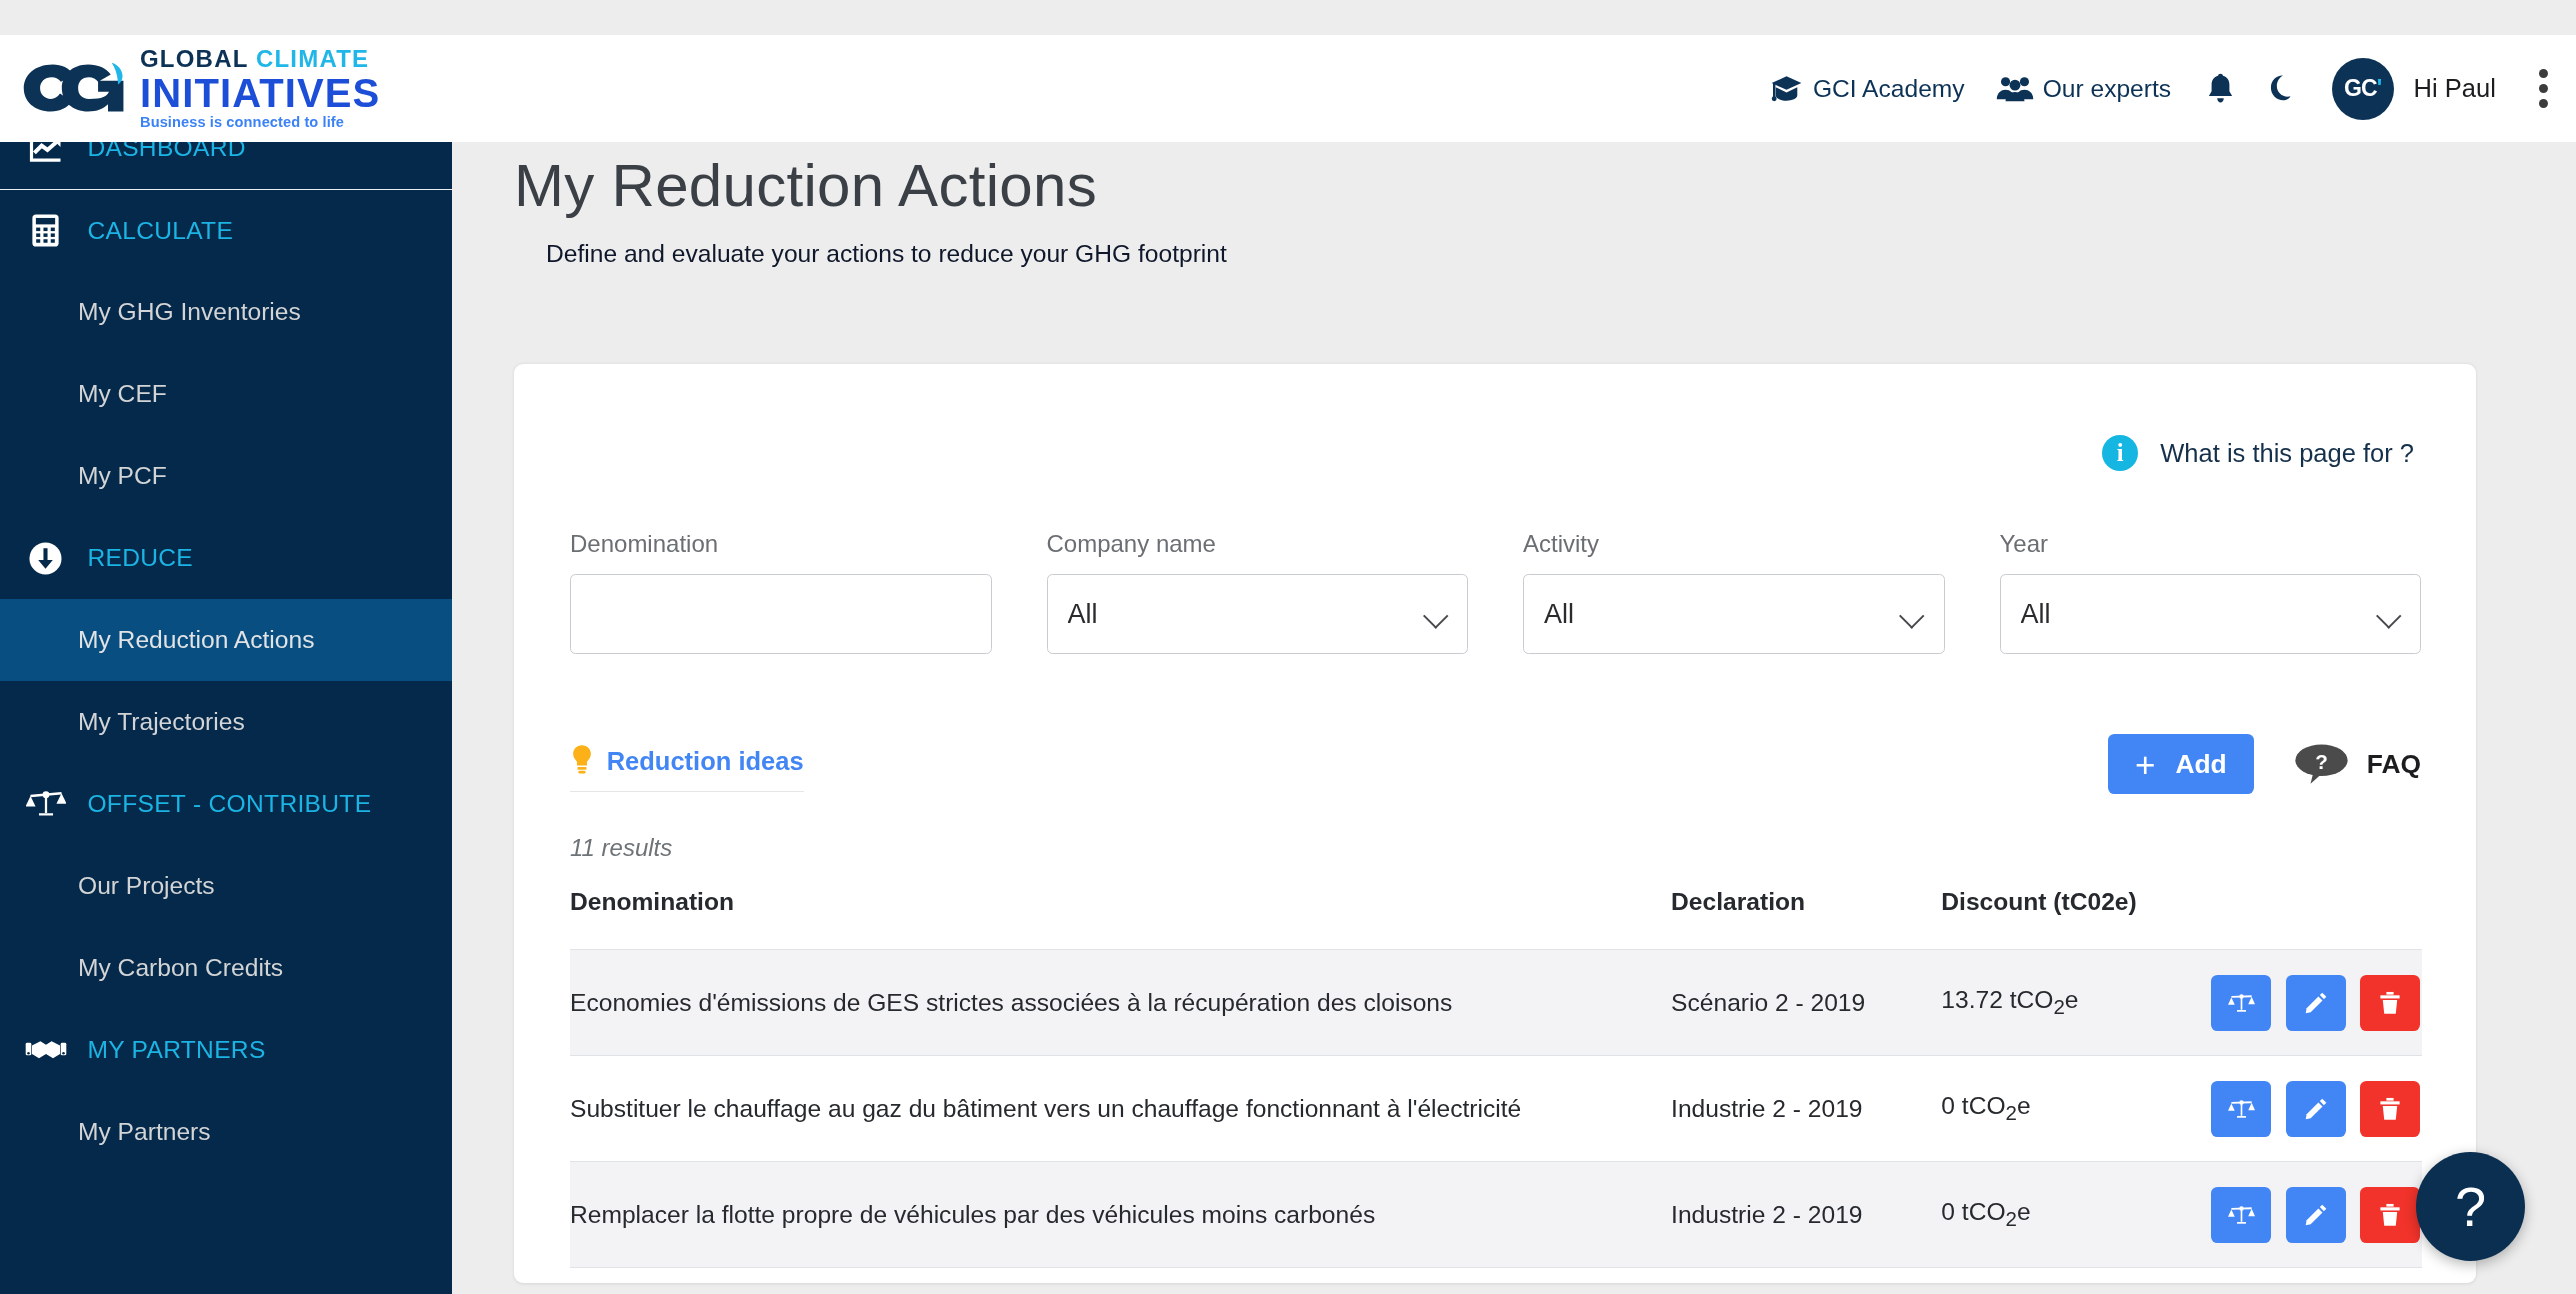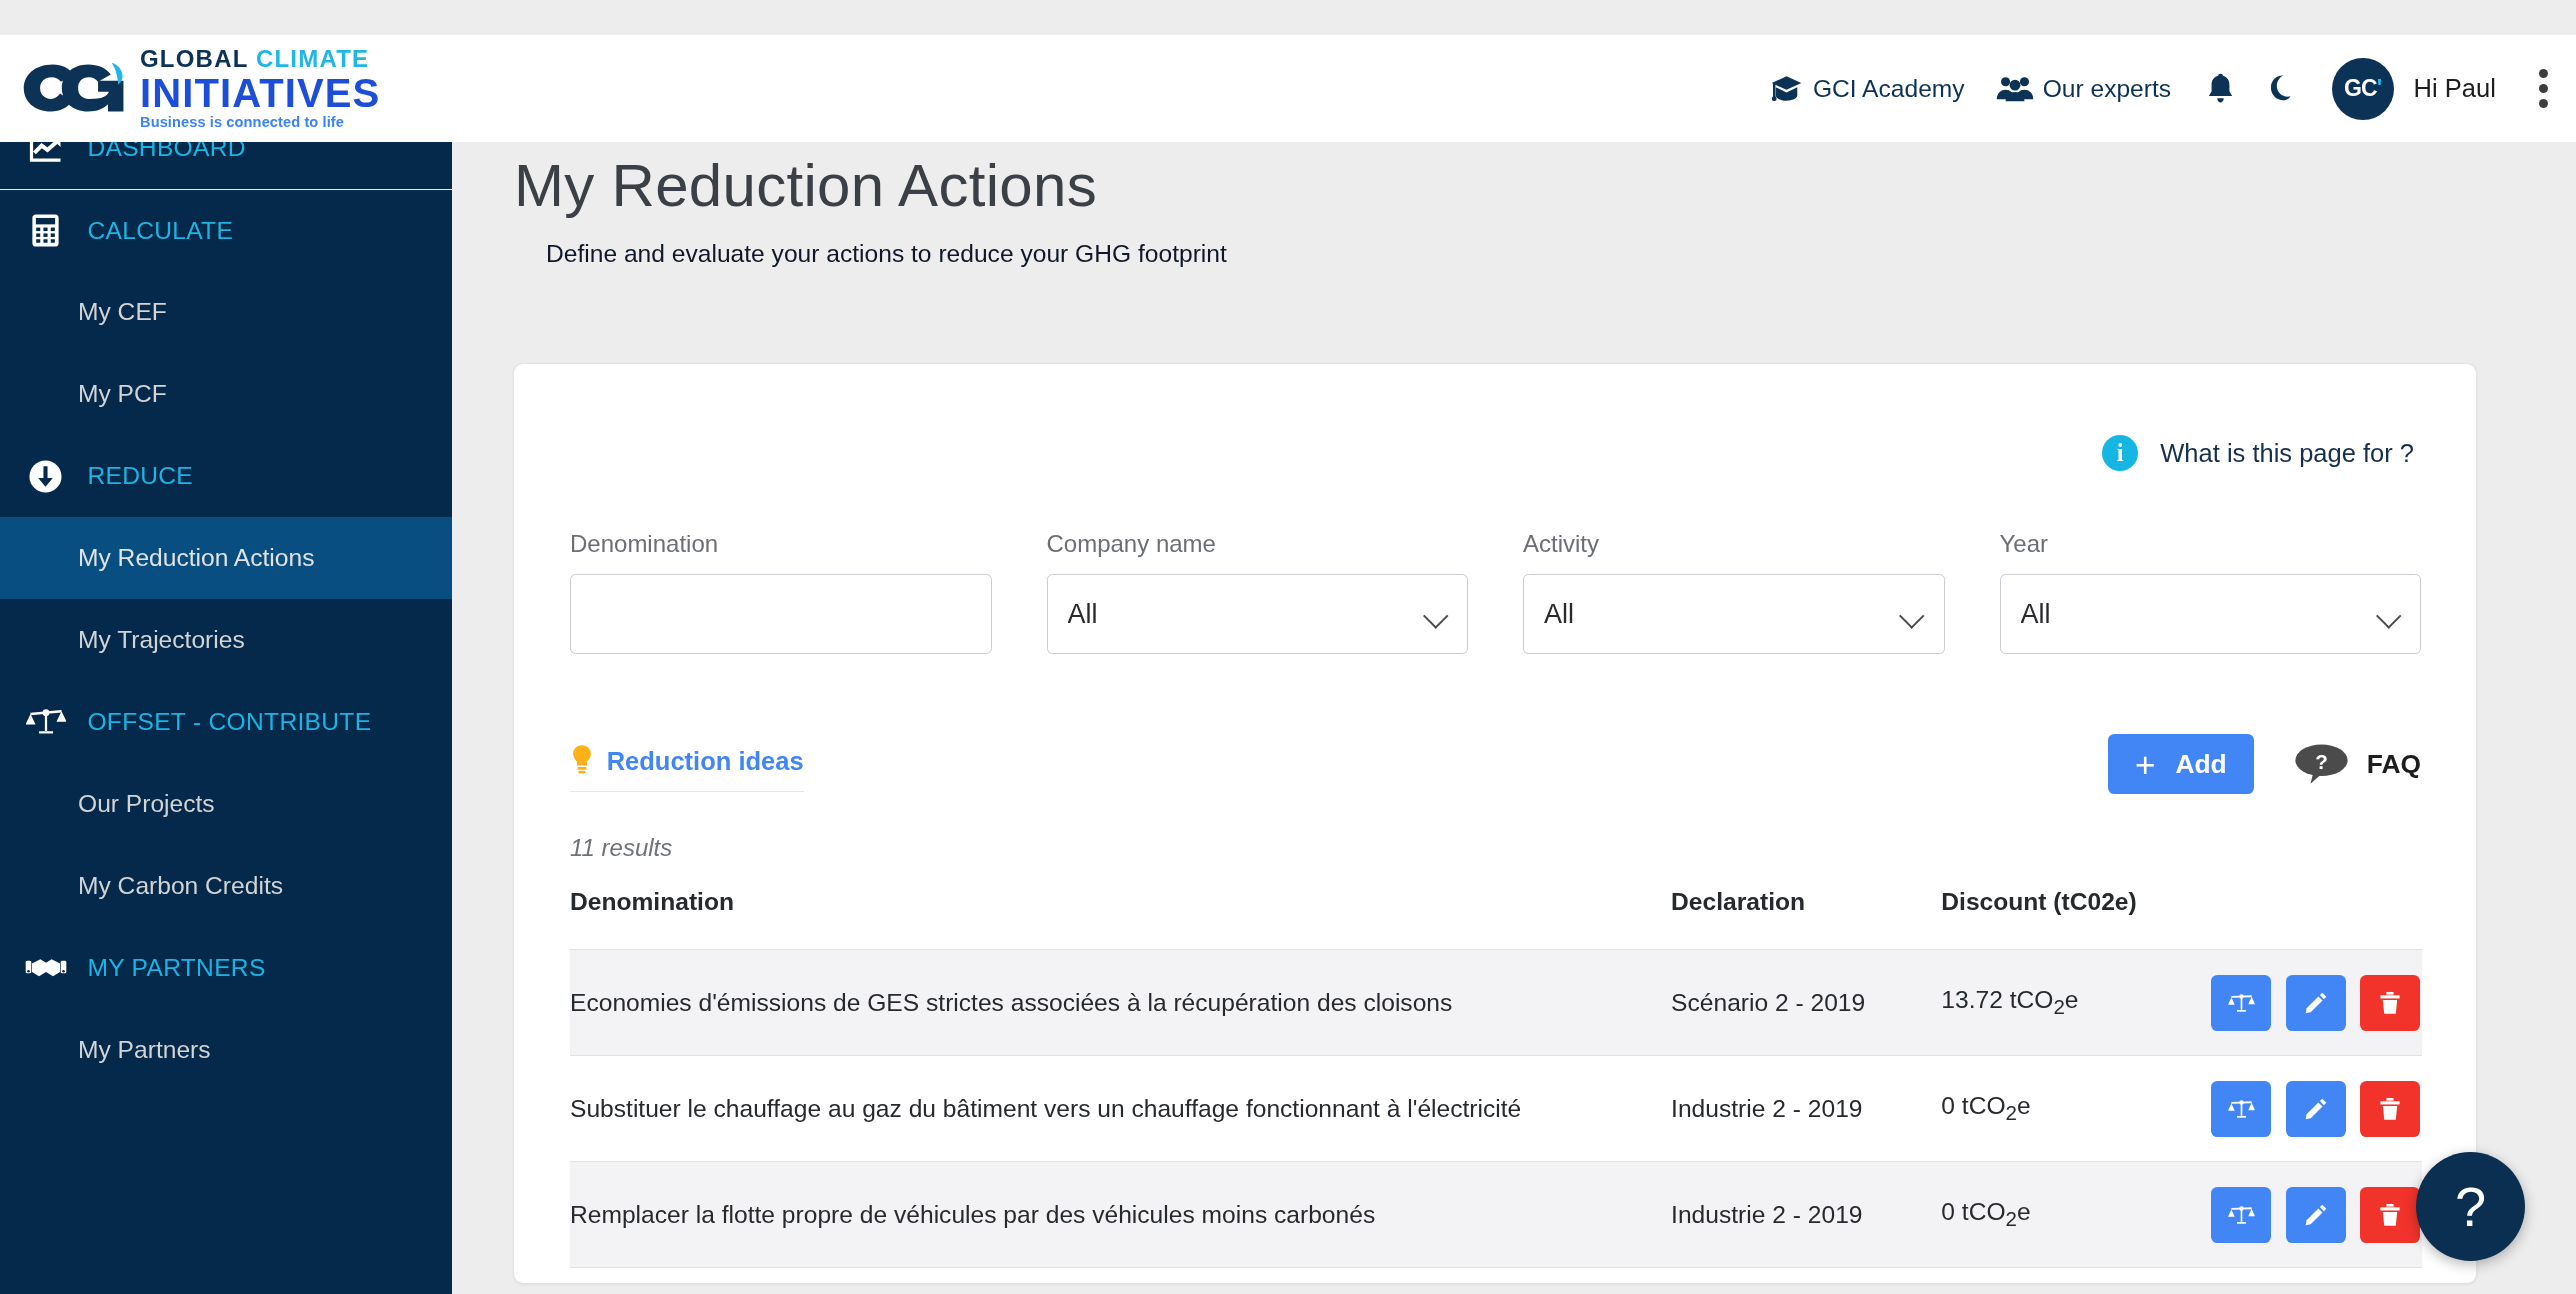--- a/index.html
+++ b/index.html
@@ -252,20 +252,23 @@
             <rect x="13.6" y="14" width="2.8" height="2.4"></rect>
             <rect x="3.6" y="18" width="2.8" height="2.4"></rect>
             <rect x="8.6" y="18" width="2.8" height="2.4"></rect>
             <rect x="13.6" y="18" width="2.8" height="2.4"></rect>
           </g>
         </svg>
     </span>
     <span>CALCULATE</span>
   </div>
 
+  <div class="side-link">
+    <span>My GHG Inventories</span>
+  </div>
   <div class="side-link">
     <span>My CEF</span>
   </div>
   <div class="side-link">
     <span>My PCF</span>
   </div>
 
   <div class="side-sec">
     <span class="sicon">
       <svg width="35" height="35" viewBox="0 0 24 24">

